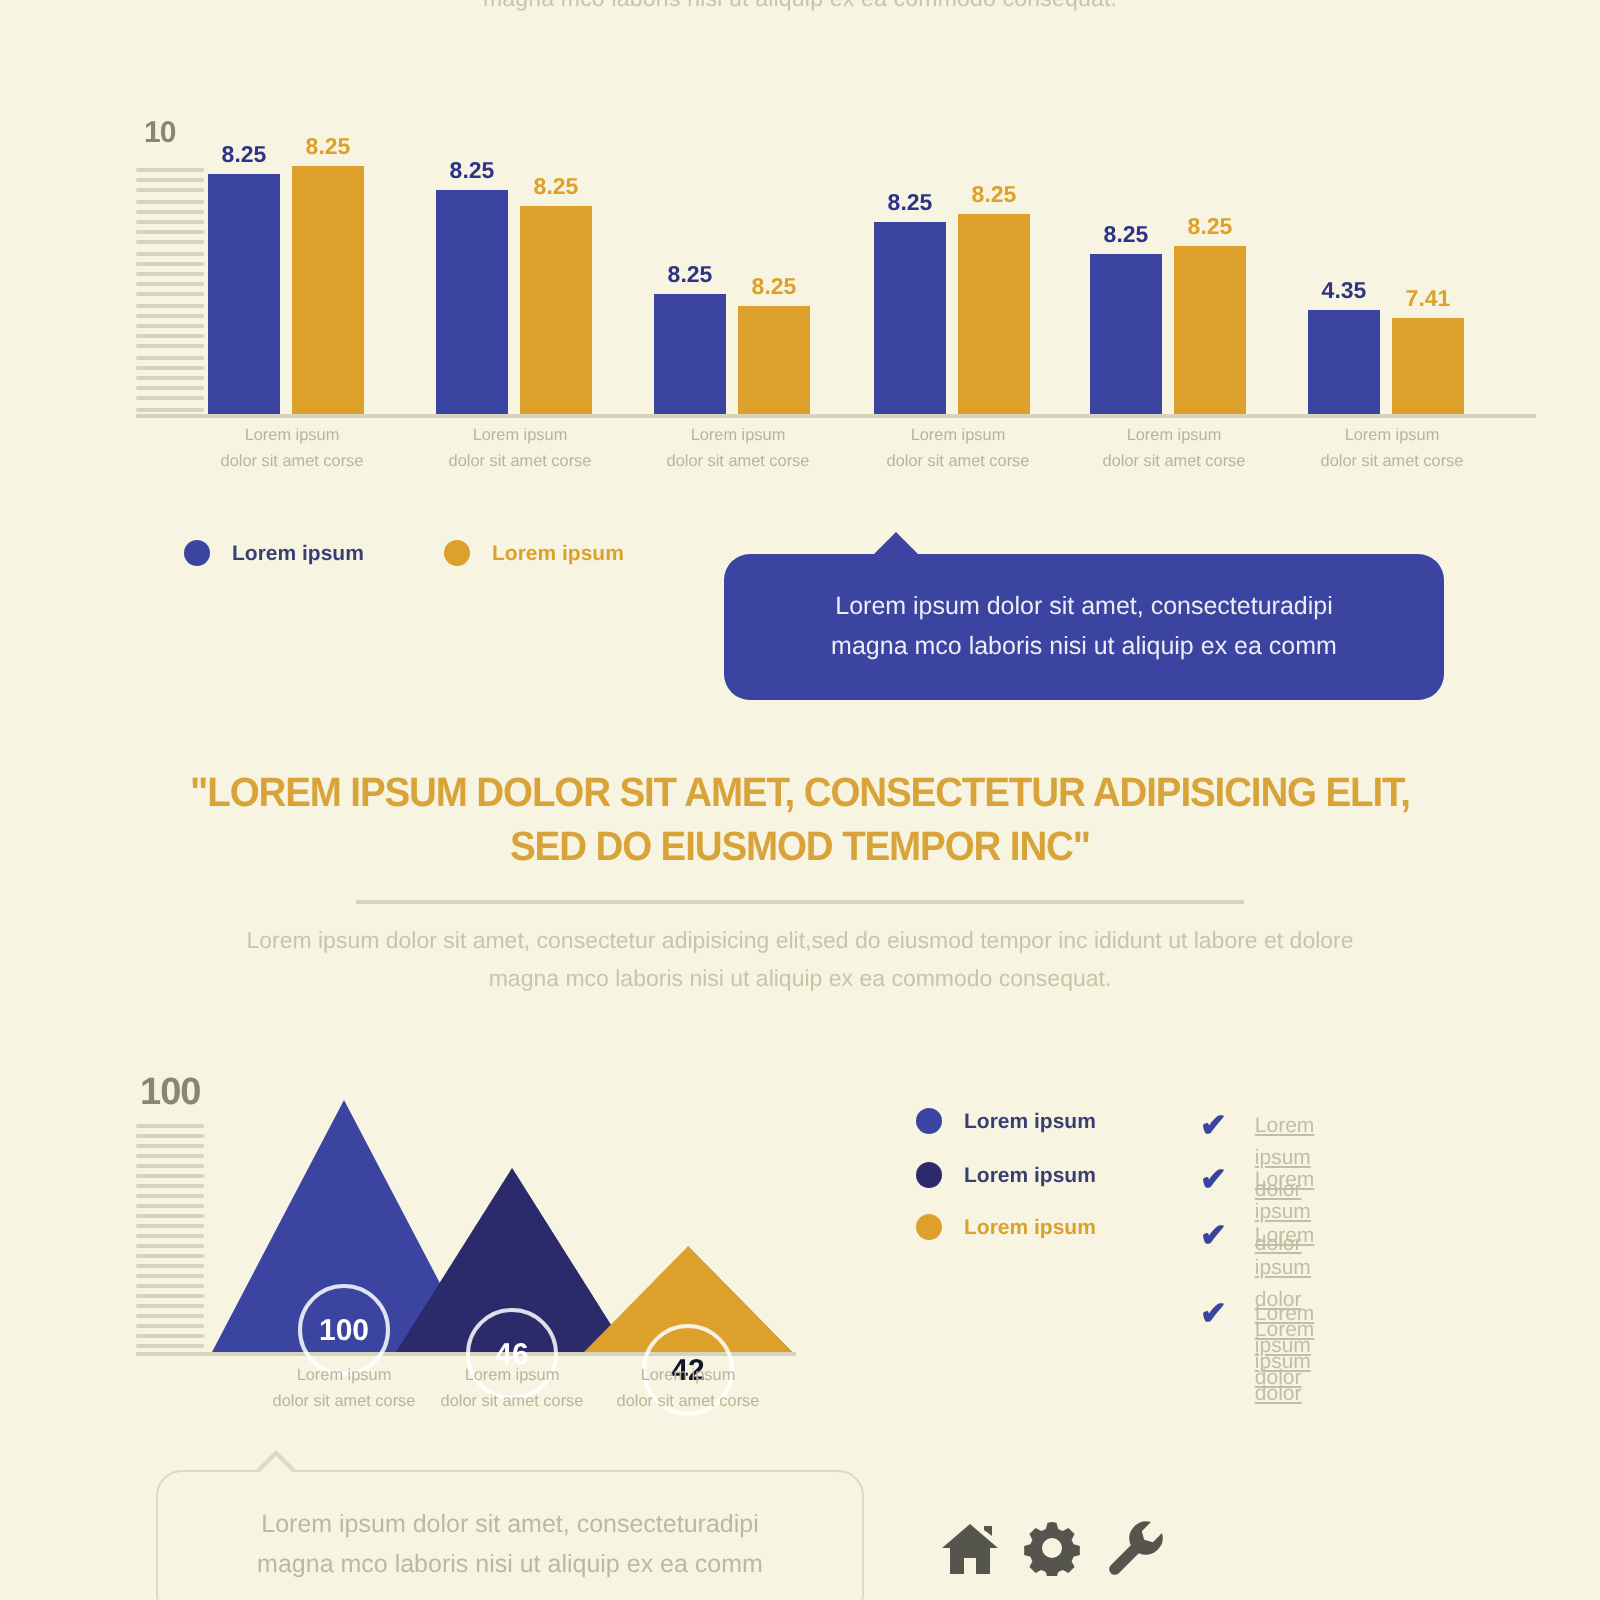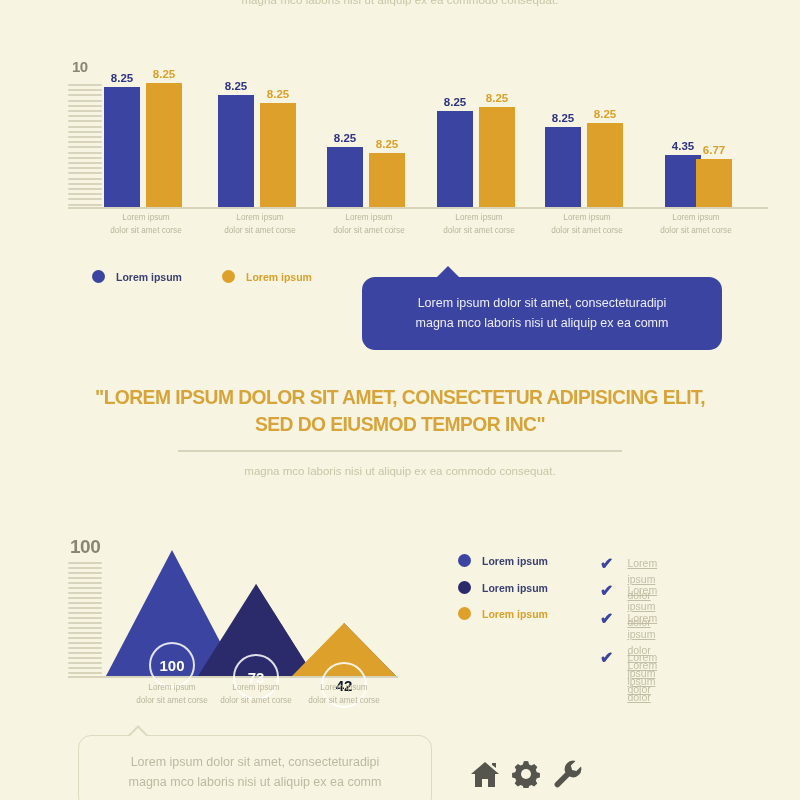--- a/index.html
+++ b/index.html
@@ -193,25 +193,25 @@
         </div>
         <div class="bargroup" style="left: 545px; top: 0px; height: 207px; width: 84px;">
           <div class="bar bar-blue" style="left: 0px; height: 80px;">
             <span class="bar-val v-blue">8.25</span>
           </div>
           <div class="bar bar-orng" style="left: 42px; height: 84px;">
             <span class="bar-val v-orng">8.25</span>
           </div>
         </div>
         <div class="bargroup" style="left: 654px; top: 0px; height: 207px; width: 84px;">
-          <div class="bar bar-blue" style="left: 11px; height: 52px; margin-top: 24px;">
+          <div class="bar bar-blue" style="left: 0px; height: 52px; margin-top: 24px;">
             <span class="bar-val v-blue">4.35</span>
           </div>
           <div class="bar bar-orng" style="left: 42px; height: 48px;">
-            <span class="bar-val v-orng">6.77</span>
+            <span class="bar-val v-orng">7.41</span>
           </div>
         </div>
       </div>
     <div id="bar-captions">
         <div class="bar-caption" style="left: 87px;">
           <div>Lorem ipsum</div>
           <div>dolor sit amet corse</div>
         </div>
         <div class="bar-caption" style="left: 201px;">
           <div>Lorem ipsum</div>
@@ -249,20 +249,21 @@
     <div>Lorem ipsum dolor sit amet, consecteturadipi</div>
     <div>magna mco laboris nisi ut aliquip ex ea comm</div>
   </div>
 
   <div class="quote">
     <div>"LOREM IPSUM DOLOR SIT AMET, CONSECTETUR ADIPISICING ELIT,</div>
     <div>SED DO EIUSMOD TEMPOR INC"</div>
   </div>
   <div class="quote-rule"></div>
   <div class="quote-sub">
+    <div>Lorem ipsum dolor sit amet, consectetur adipisicing elit,sed do eiusmod tempor inc ididunt ut labore et dolore</div>
     <div>magna mco laboris nisi ut aliquip ex ea commodo consequat.</div>
   </div>
 
   <div class="trichart">
     <div class="axis-max" style="left:70px;top:6px;font-size:19px;">100</div>
     <div class="axis-ticks" id="tri-axis" style="left:68px;top:32px;width:34px;height:112px;">
         <i></i>
         <i></i>
         <i></i>
         <i></i>
@@ -291,21 +292,21 @@
     <svg id="tri-svg" width="340" height="150" style="position:absolute;left:104px;top:0;">
         <polygon points="68,20 134,146 2,146" fill="#3B44A0"></polygon>
         <polygon points="152,54.019999999999996 210,146 134,146" fill="#18163d" opacity="0.85"></polygon>
         <polygon points="152,54.019999999999996 210,146 94,146" fill="#2B2A6B"></polygon>
         <polygon points="240,93.08000000000001 292,146 225,146" fill="#14122f" opacity="0.8"></polygon>
         <polygon points="240,93.08000000000001 292,146 188,146" fill="#DDA02A"></polygon>
       </svg>
 
     <div id="tri-badges">
         <div class="tri-badge badge-white" style="left: 149px; top: 112px;">100</div>
-        <div class="tri-badge badge-white" style="left: 233px; top: 124px;">73</div>
+        <div class="tri-badge badge-white" style="left: 233px; top: 124px;">46</div>
         <div class="tri-badge badge-cream" style="left: 321px; top: 132px;">42</div>
       </div>
     <div id="tri-captions">
         <div class="tri-caption" style="left: 112px;">
           <div>Lorem ipsum</div>
           <div>dolor sit amet corse</div>
         </div>
         <div class="tri-caption" style="left: 196px;">
           <div>Lorem ipsum</div>
           <div>dolor sit amet corse</div>

